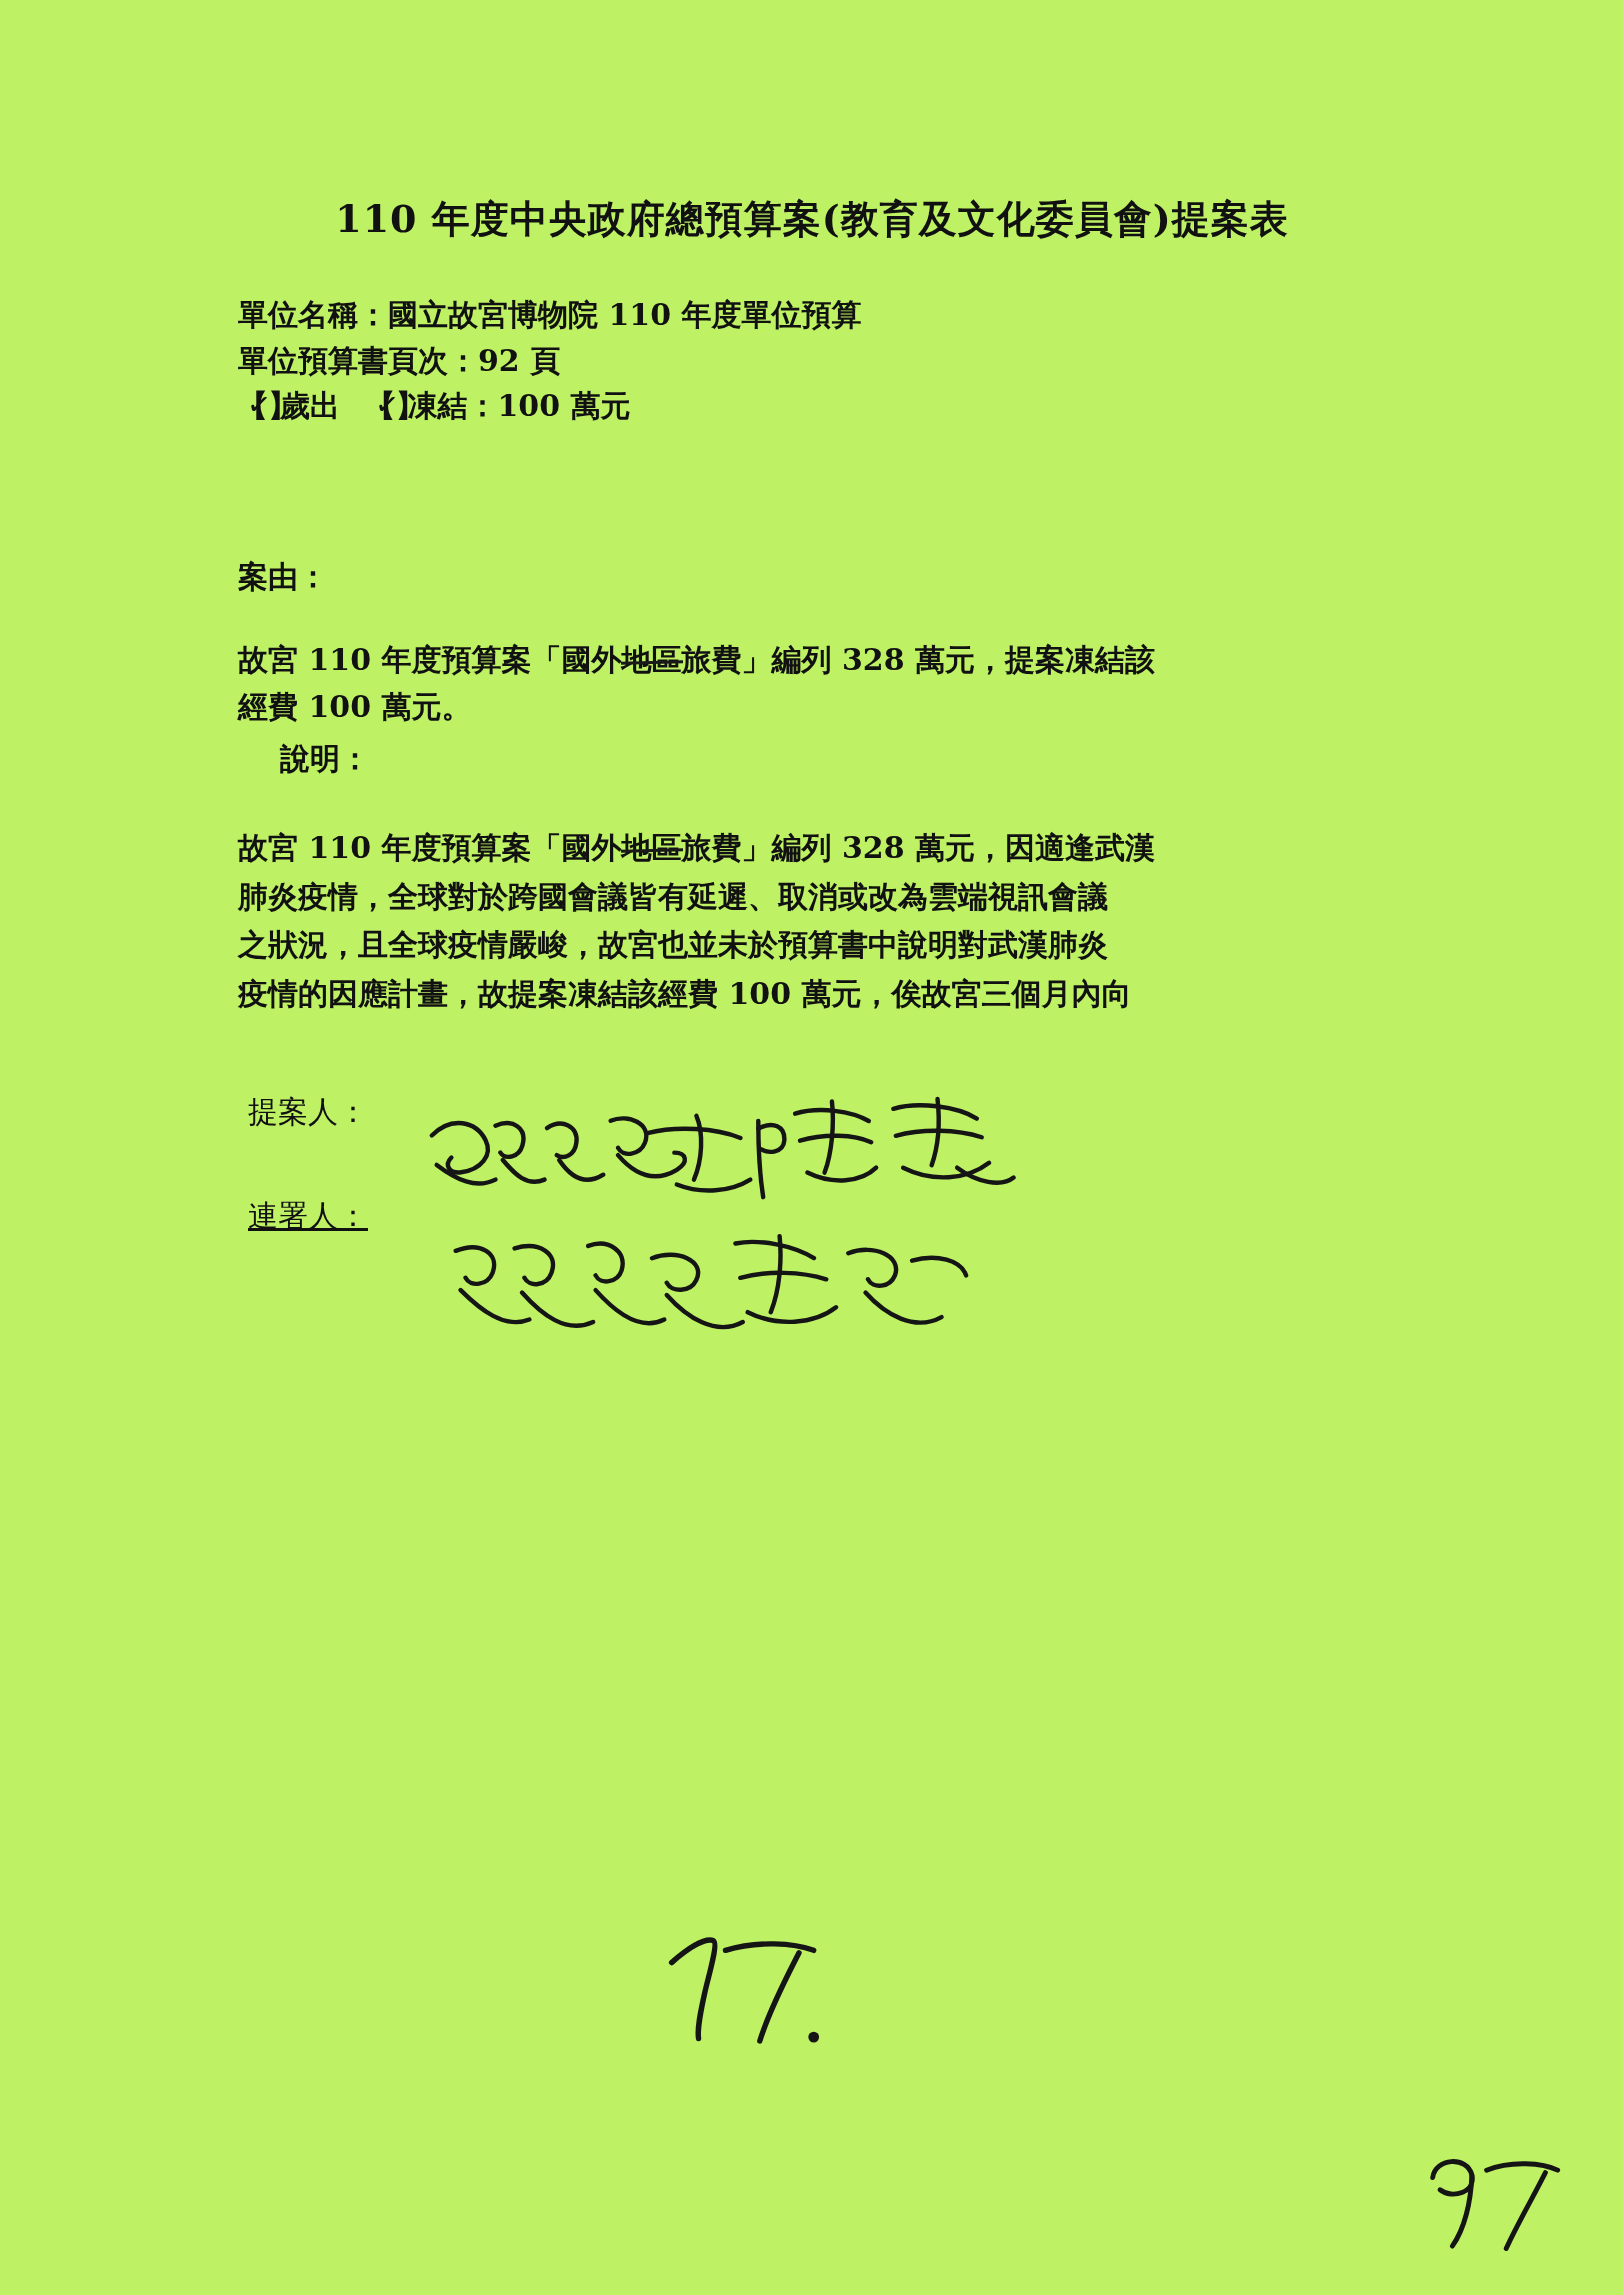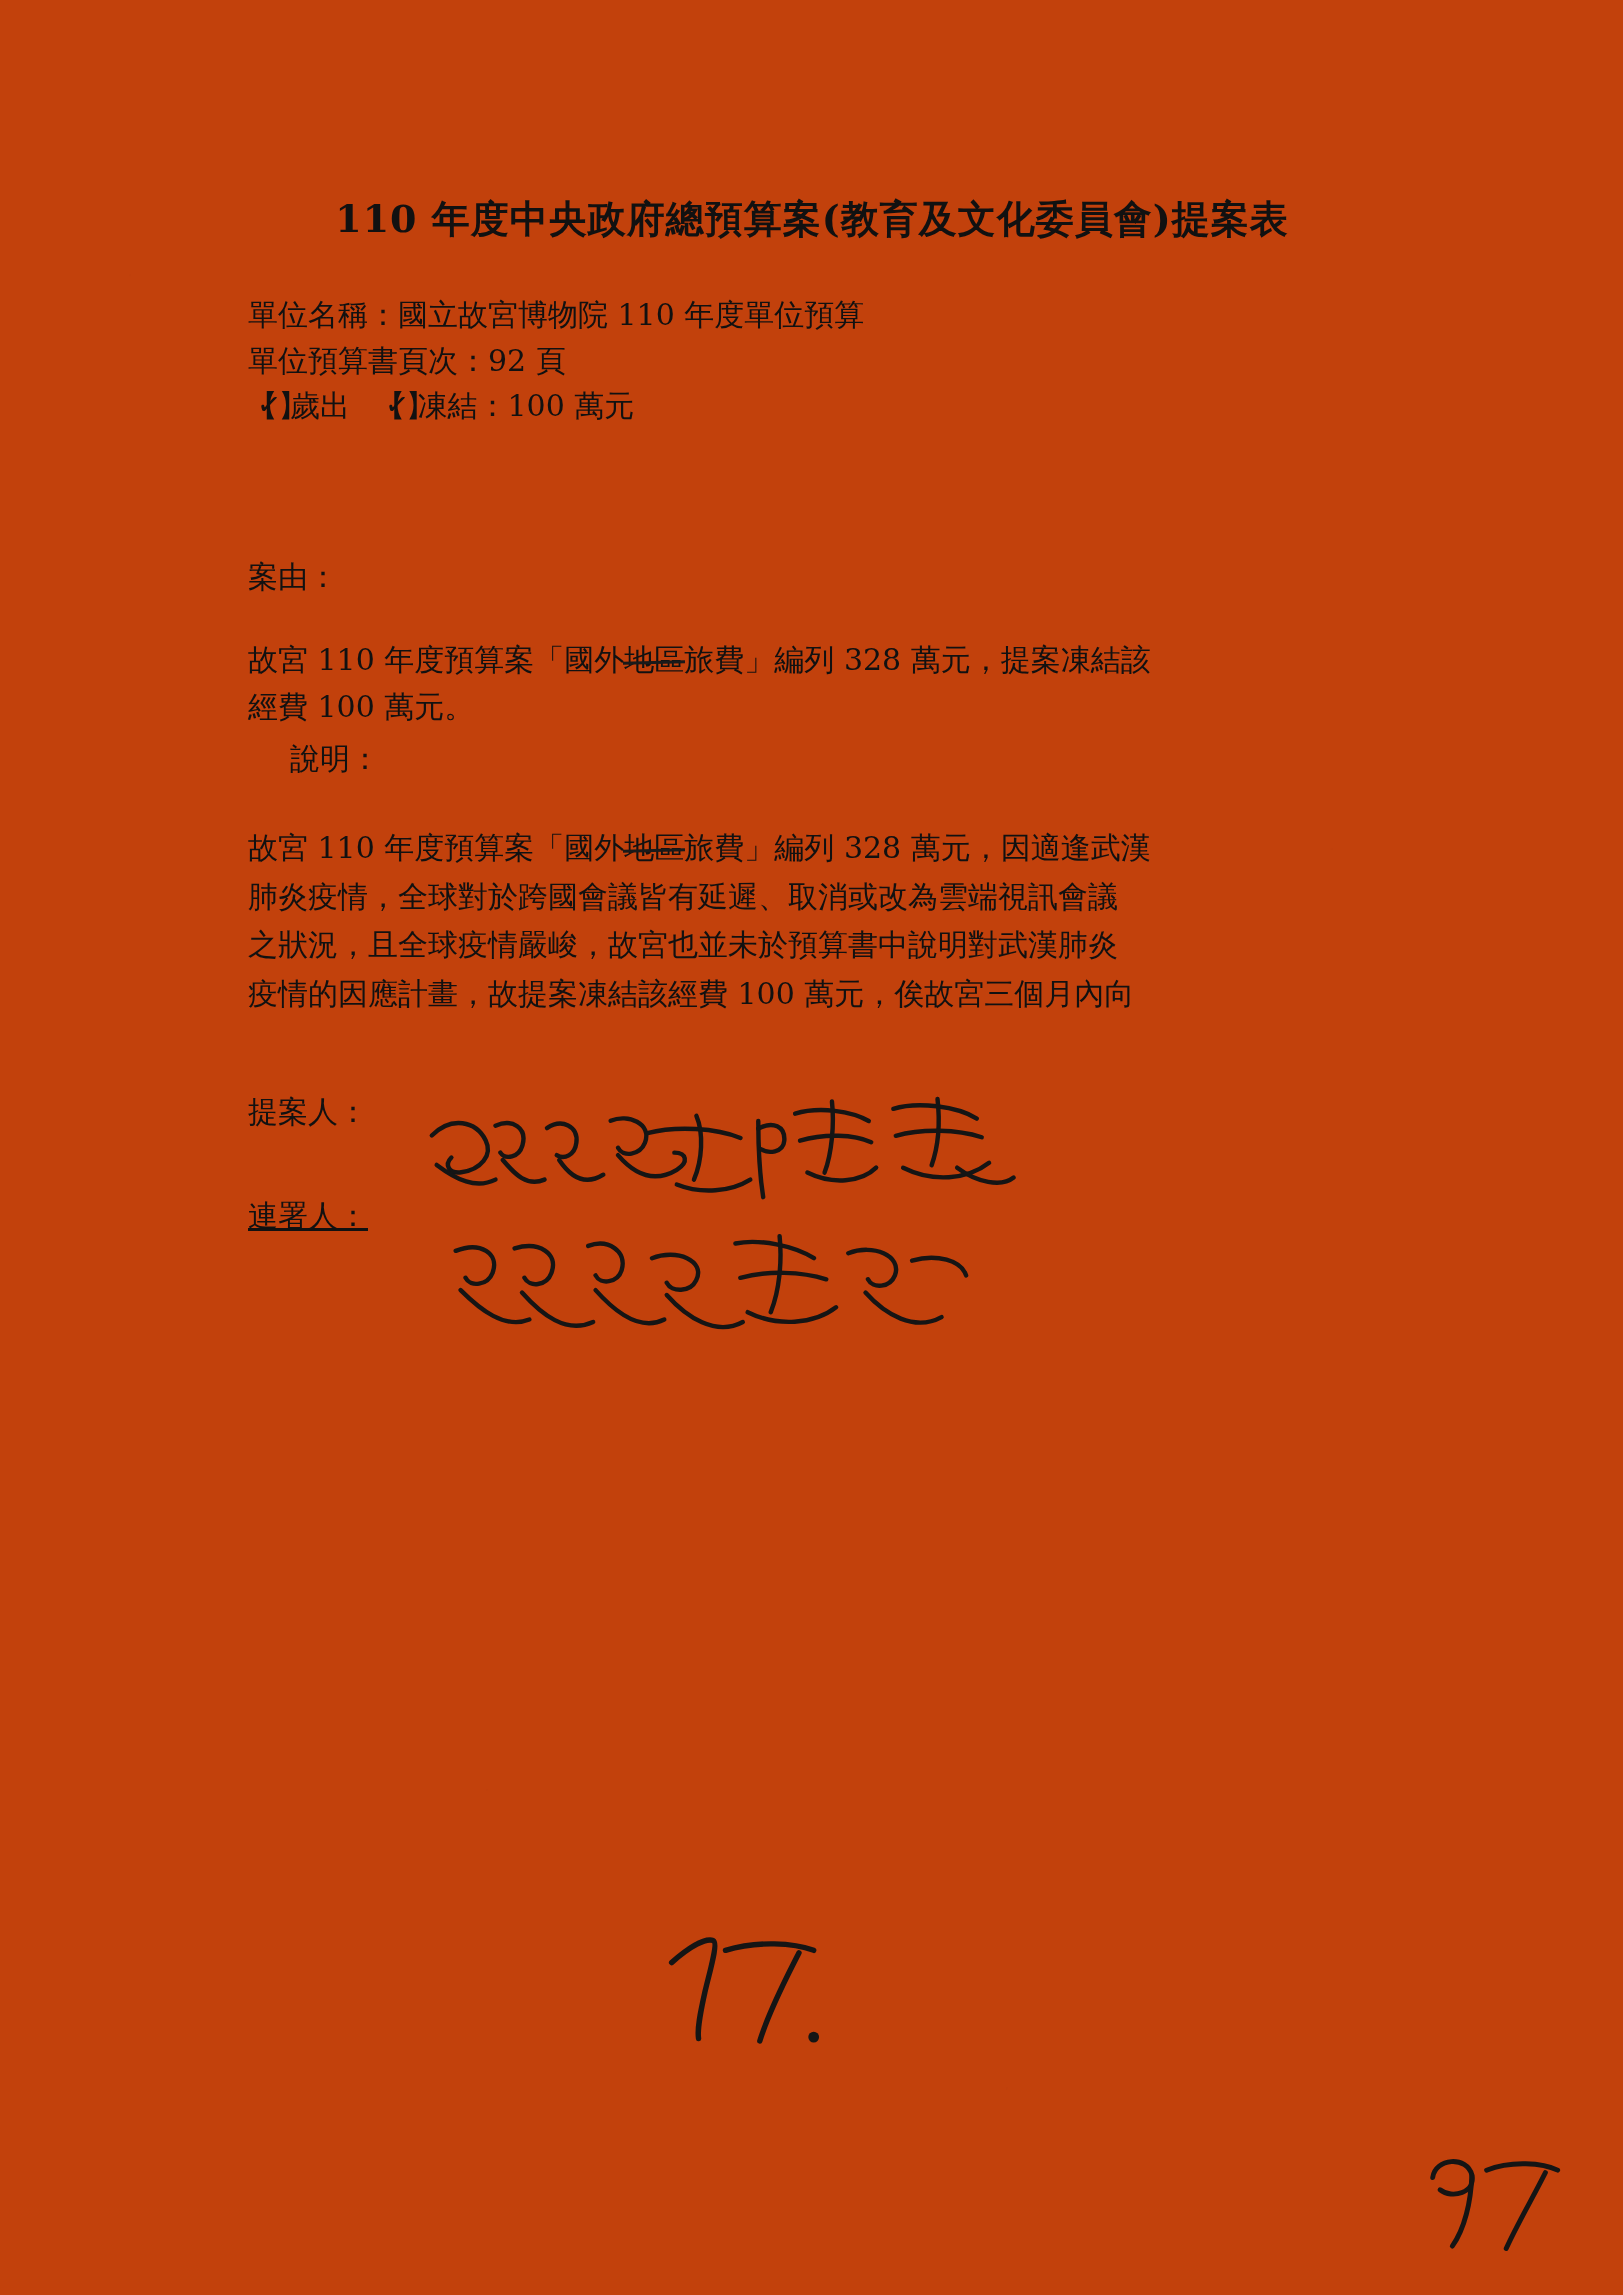--- a/index.html
+++ b/index.html
@@ -13,21 +13,21 @@
     font-family: "DejaVu Serif", "Liberation Serif", serif;
     color: #111111;
     position: relative;
     overflow: hidden;
   }
   .page {
     position: absolute;
     left: 0; top: 0;
     width: 1624px;
     height: 2295px;
-    background: #c2410c;
+    background: #bef264;
   }
   
   .scan-tint {
     position: absolute;
     left: 0; top: 0; right: 0; bottom: 0;
     background:
       radial-gradient(circle at 8% 12%, rgba(0,0,0,0.012) 0 1px, transparent 1.5px),
       radial-gradient(circle at 82% 37%, rgba(0,0,0,0.012) 0 1px, transparent 1.5px),
       radial-gradient(circle at 30% 78%, rgba(0,0,0,0.012) 0 1px, transparent 1.5px),
       radial-gradient(circle at 62% 91%, rgba(0,0,0,0.012) 0 1px, transparent 1.5px);
@@ -41,25 +41,26 @@
     width: 1624px;
     text-align: center;
     font-size: 38px;
     font-weight: 700;
     letter-spacing: 1px;
     font-family: "DejaVu Serif", "Liberation Serif", serif;
   }
 
   .body-block {
     position: absolute;
-    left: 248px;
+    left: 238px;
     width: 1167px;
     font-size: 30px;
     line-height: 1.52;
     font-family: "DejaVu Serif", "Liberation Serif", serif;
+    font-weight: bold;
   }
 
   .meta { top: 292px; }
   .meta .line { white-space: nowrap; }
 
   .checkline {
     display: flex;
     align-items: center;
     gap: 0px;
     white-space: nowrap;

